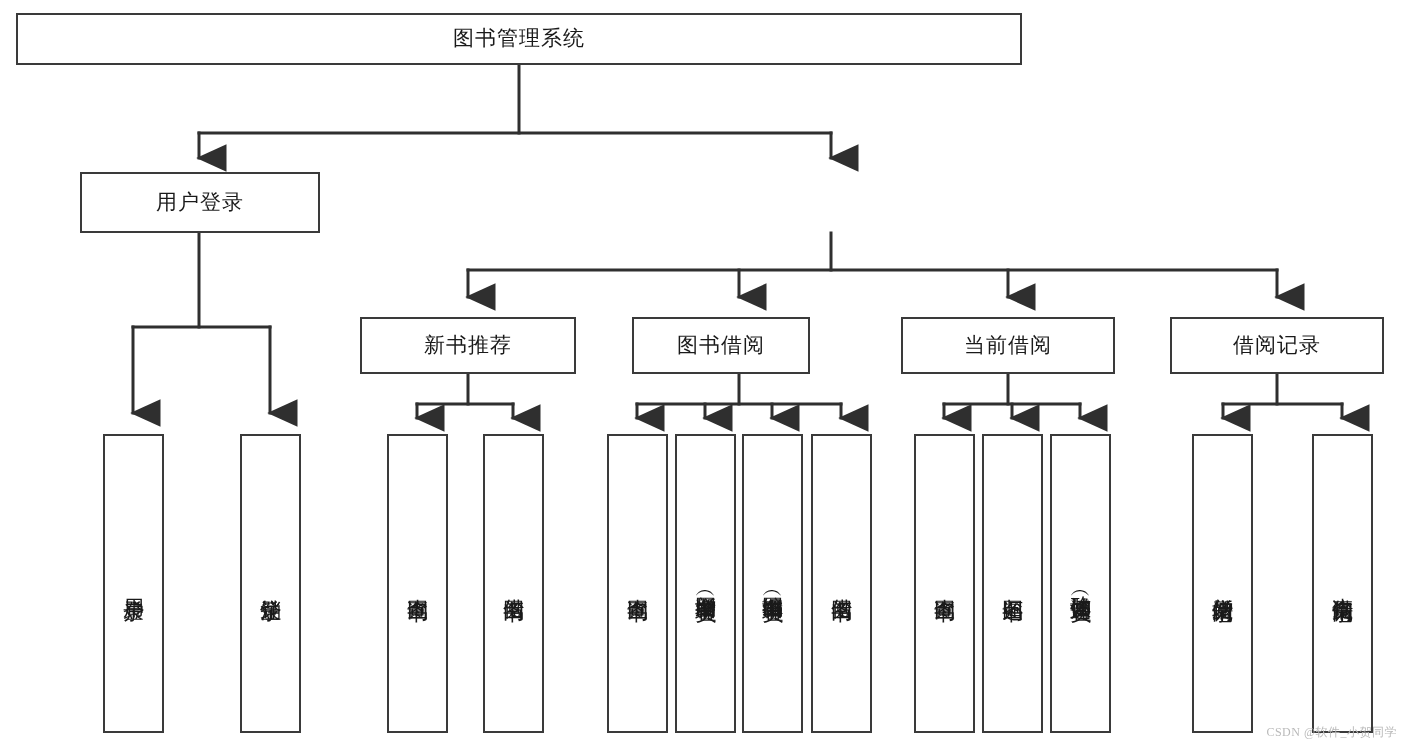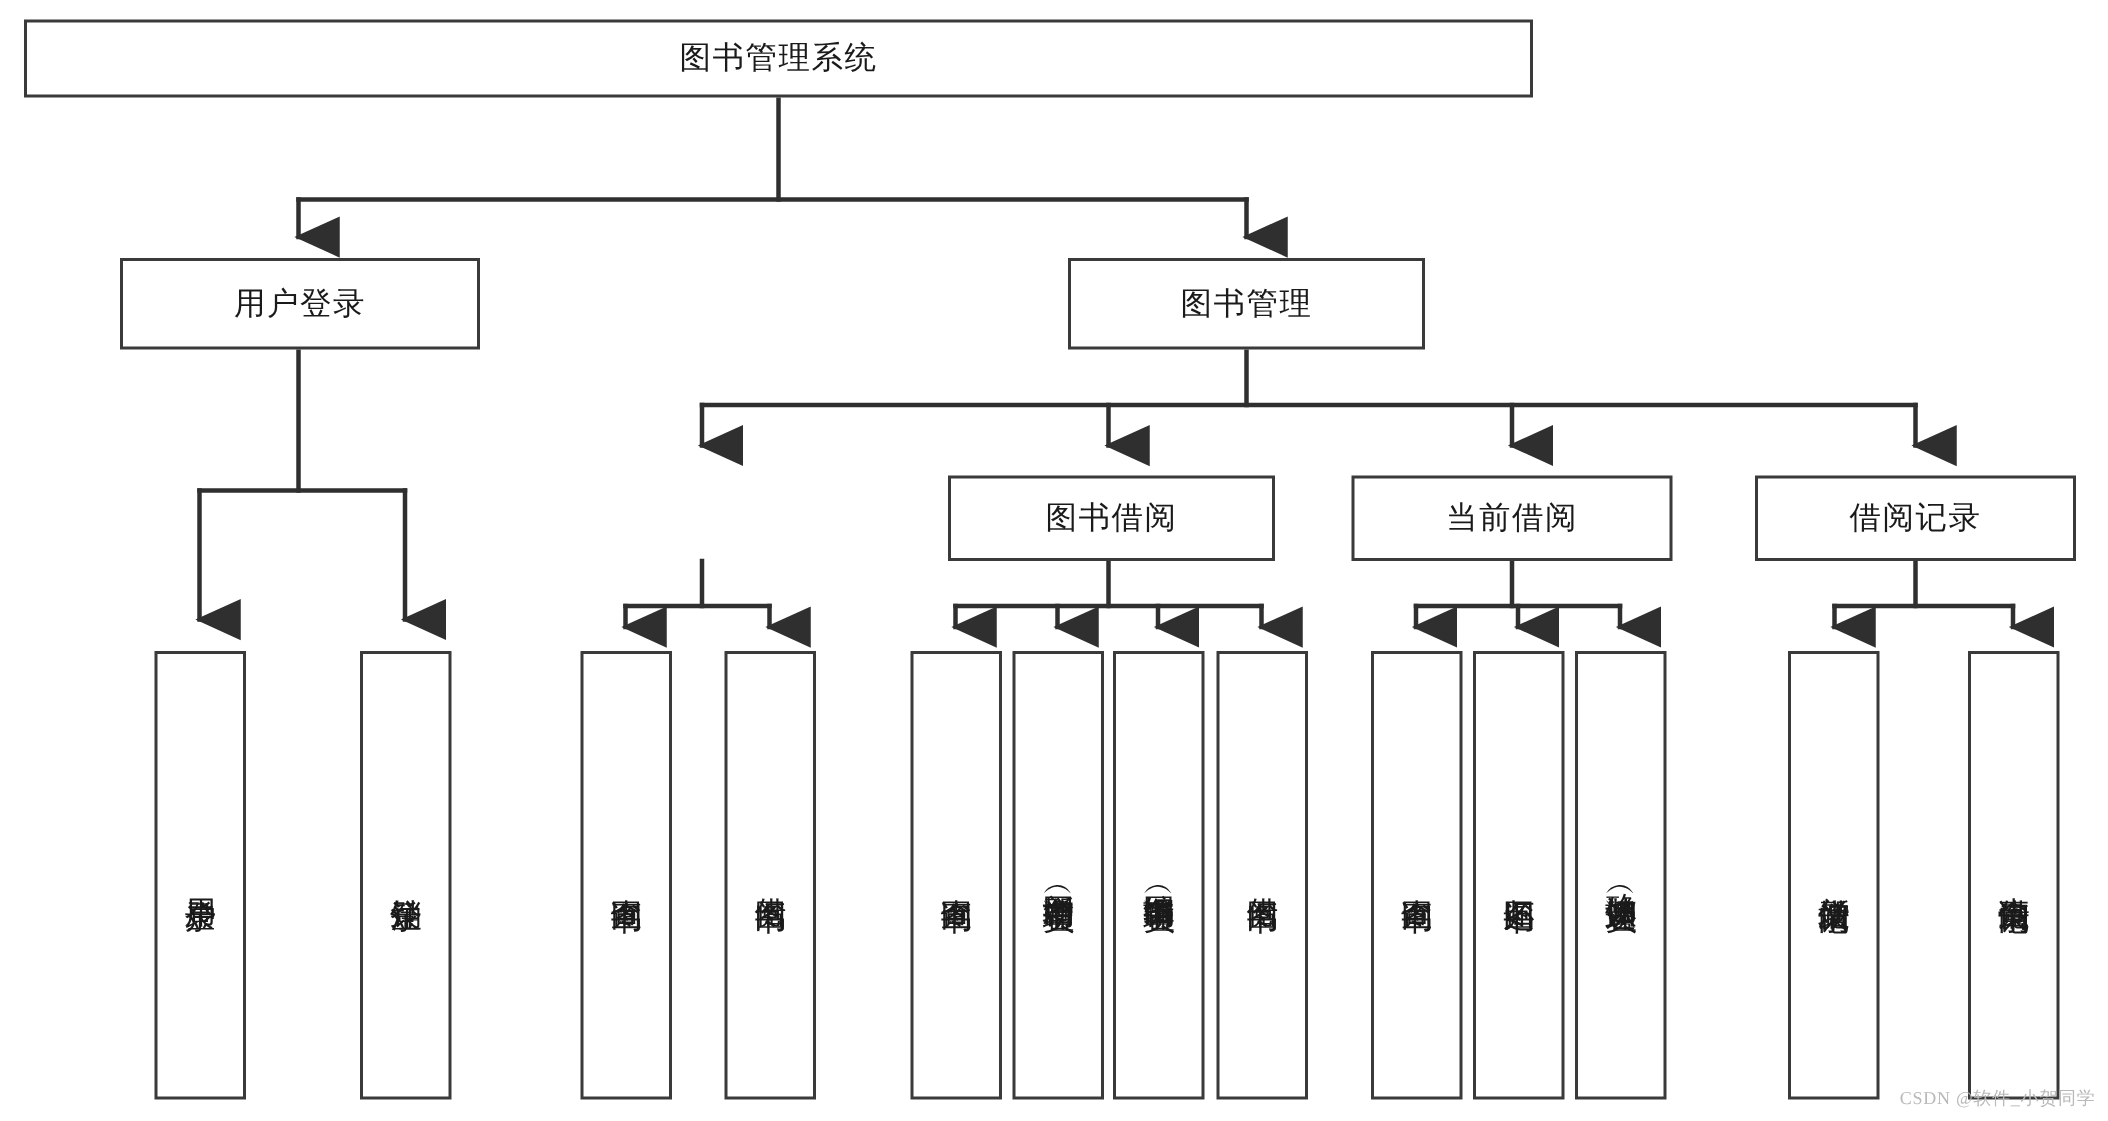--- a/index.html
+++ b/index.html
@@ -120,25 +120,25 @@
     </g>
   </svg>
 
   <div class="node h-node" style="left:16px; top:13px; width:1006px; height:52px;">
     <span class="label">图书管理系统</span>
   </div>
 
   <div class="node h-node" style="left:80px; top:172px; width:240px; height:61px;">
     <span class="label">用户登录</span>
   </div>
-  <div class="node h-node" style="left:712px; top:172px; width:238px; height:61px;">
-    <span class="label">图书管理</span>
+
+  <div class="node h-node" style="left:360px; top:317px; width:216px; height:57px;">
+    <span class="label">新书推荐</span>
   </div>
-
-  <div class="node h-node" style="left:632px; top:317px; width:218px; height:57px;">
+  <div class="node h-node" style="left:632px; top:317px; width:178px; height:57px;">
     <span class="label">图书借阅</span>
   </div>
   <div class="node h-node" style="left:901px; top:317px; width:214px; height:57px;">
     <span class="label">当前借阅</span>
   </div>
   <div class="node h-node" style="left:1170px; top:317px; width:214px; height:57px;">
     <span class="label">借阅记录</span>
   </div>
 
   <div class="node v-node" style="left:103px; top:434px; width:61px; height:299px;">

